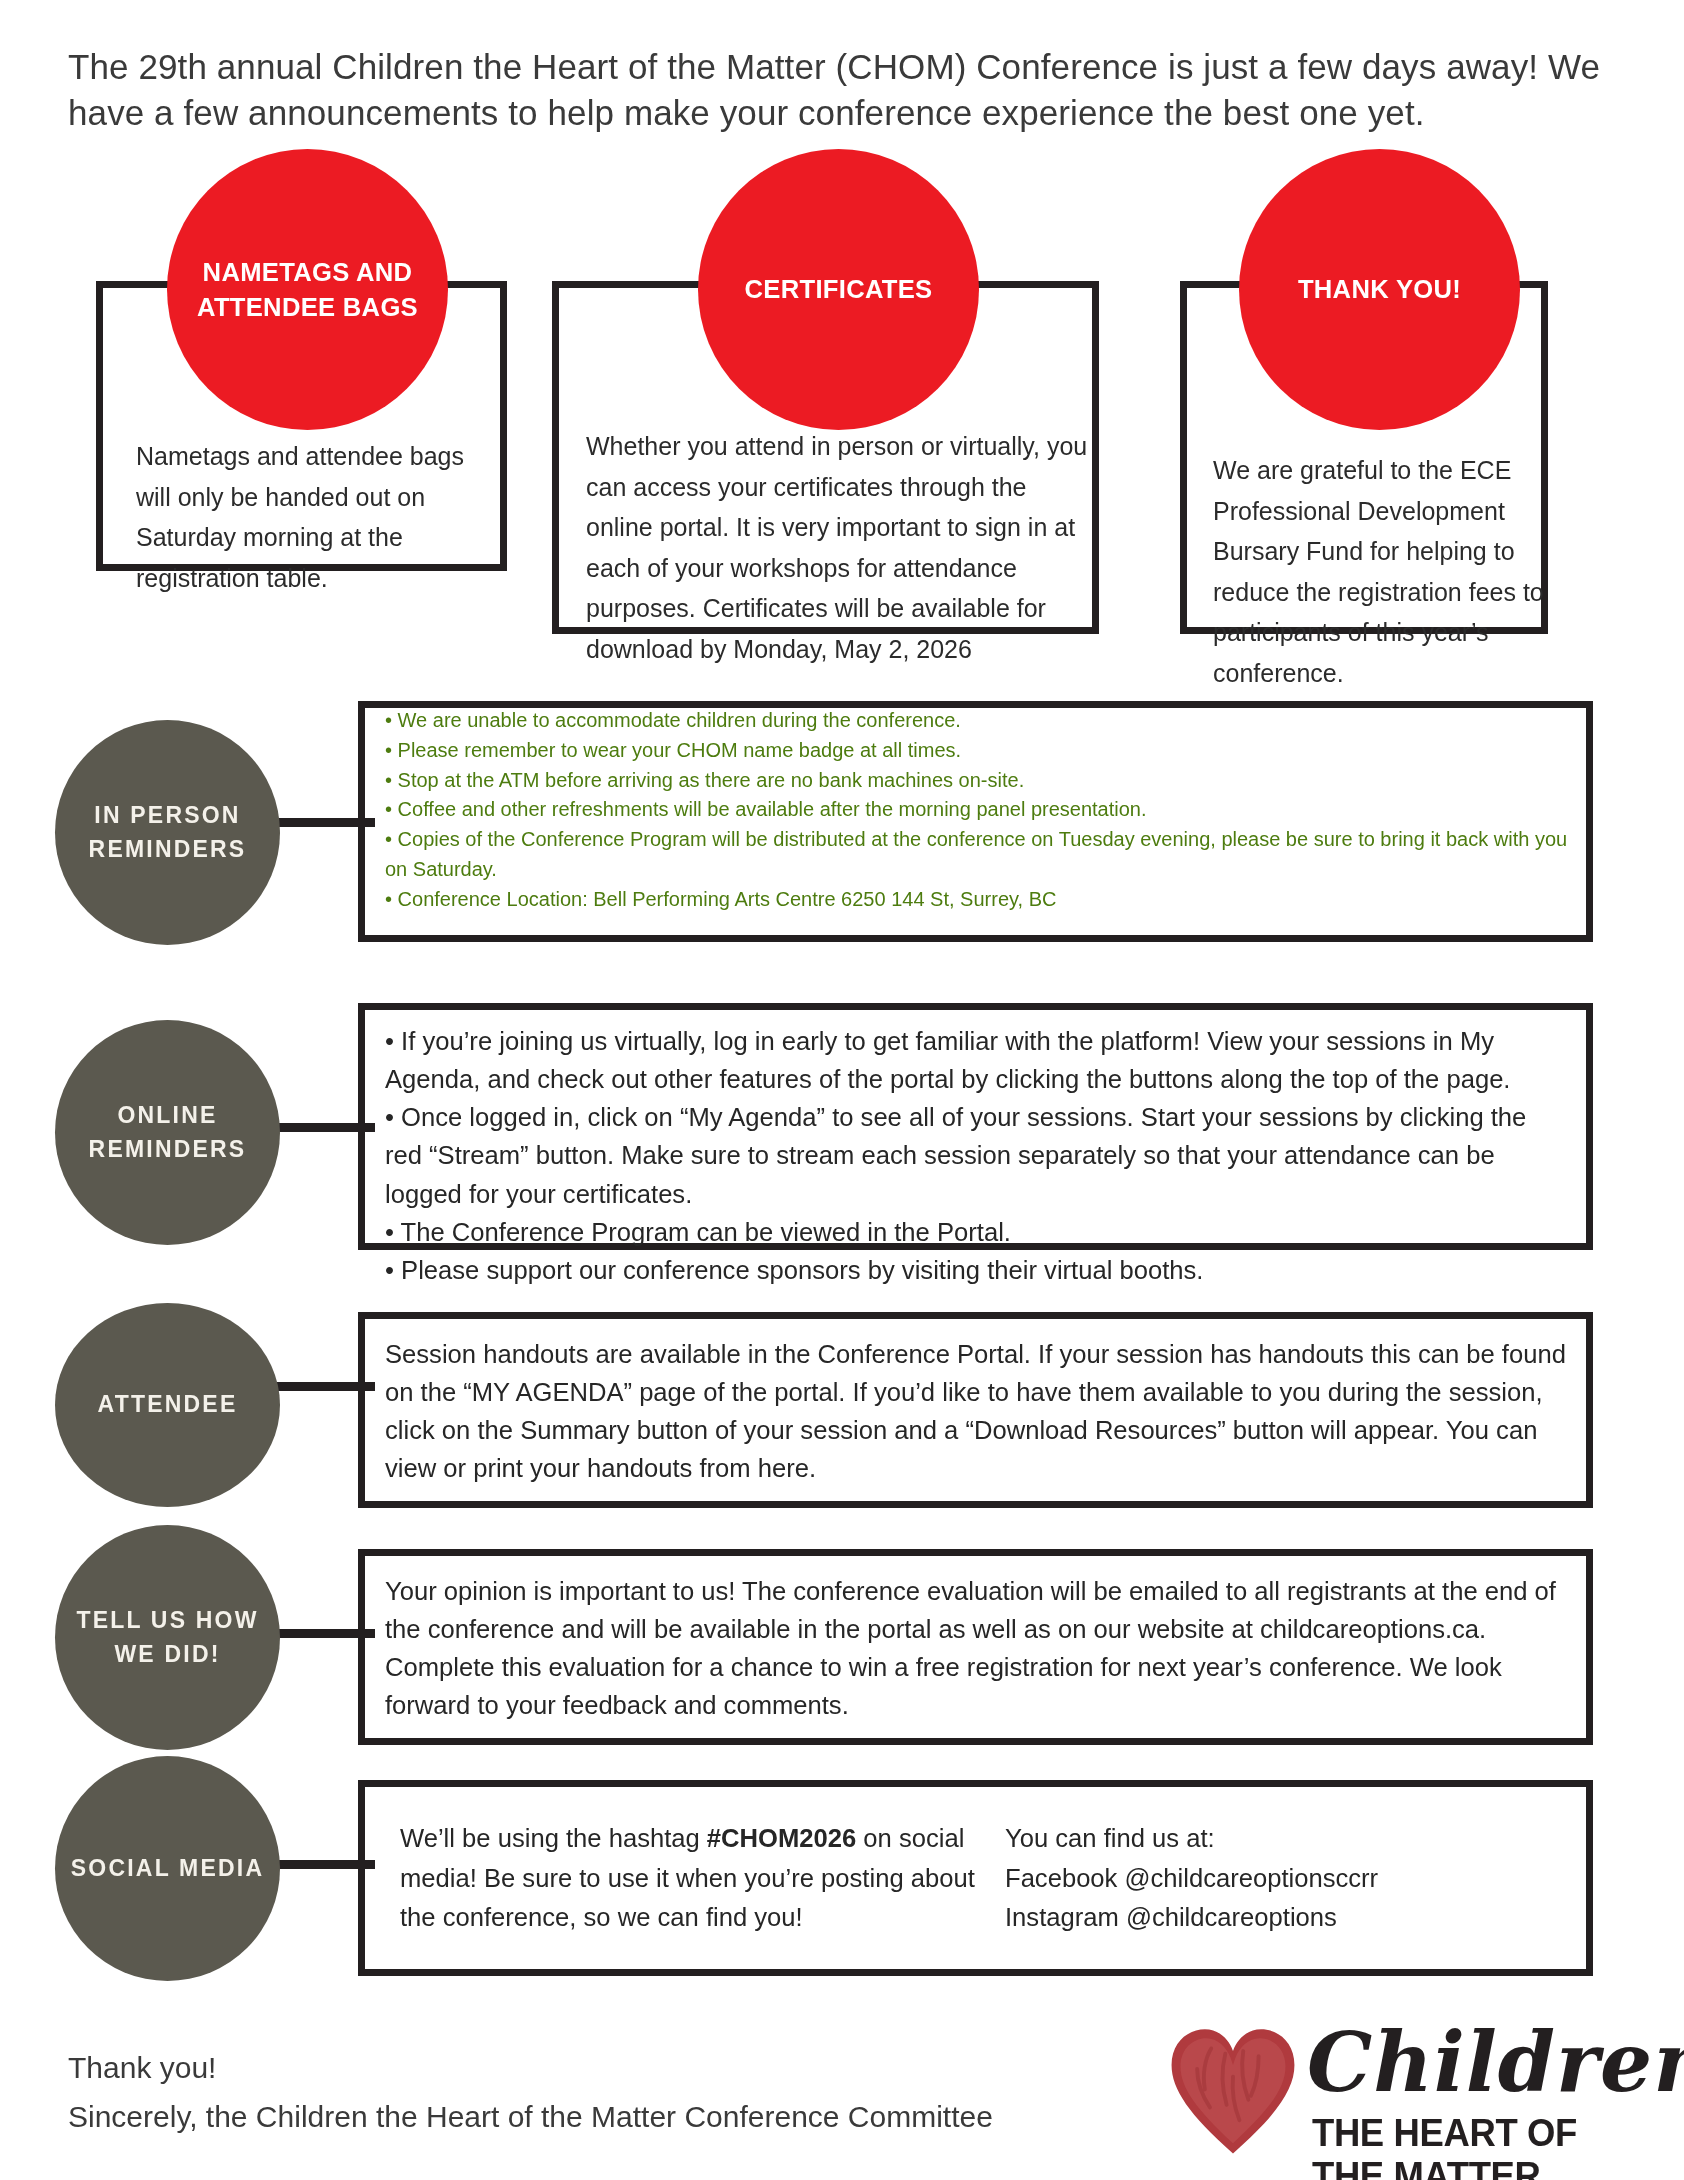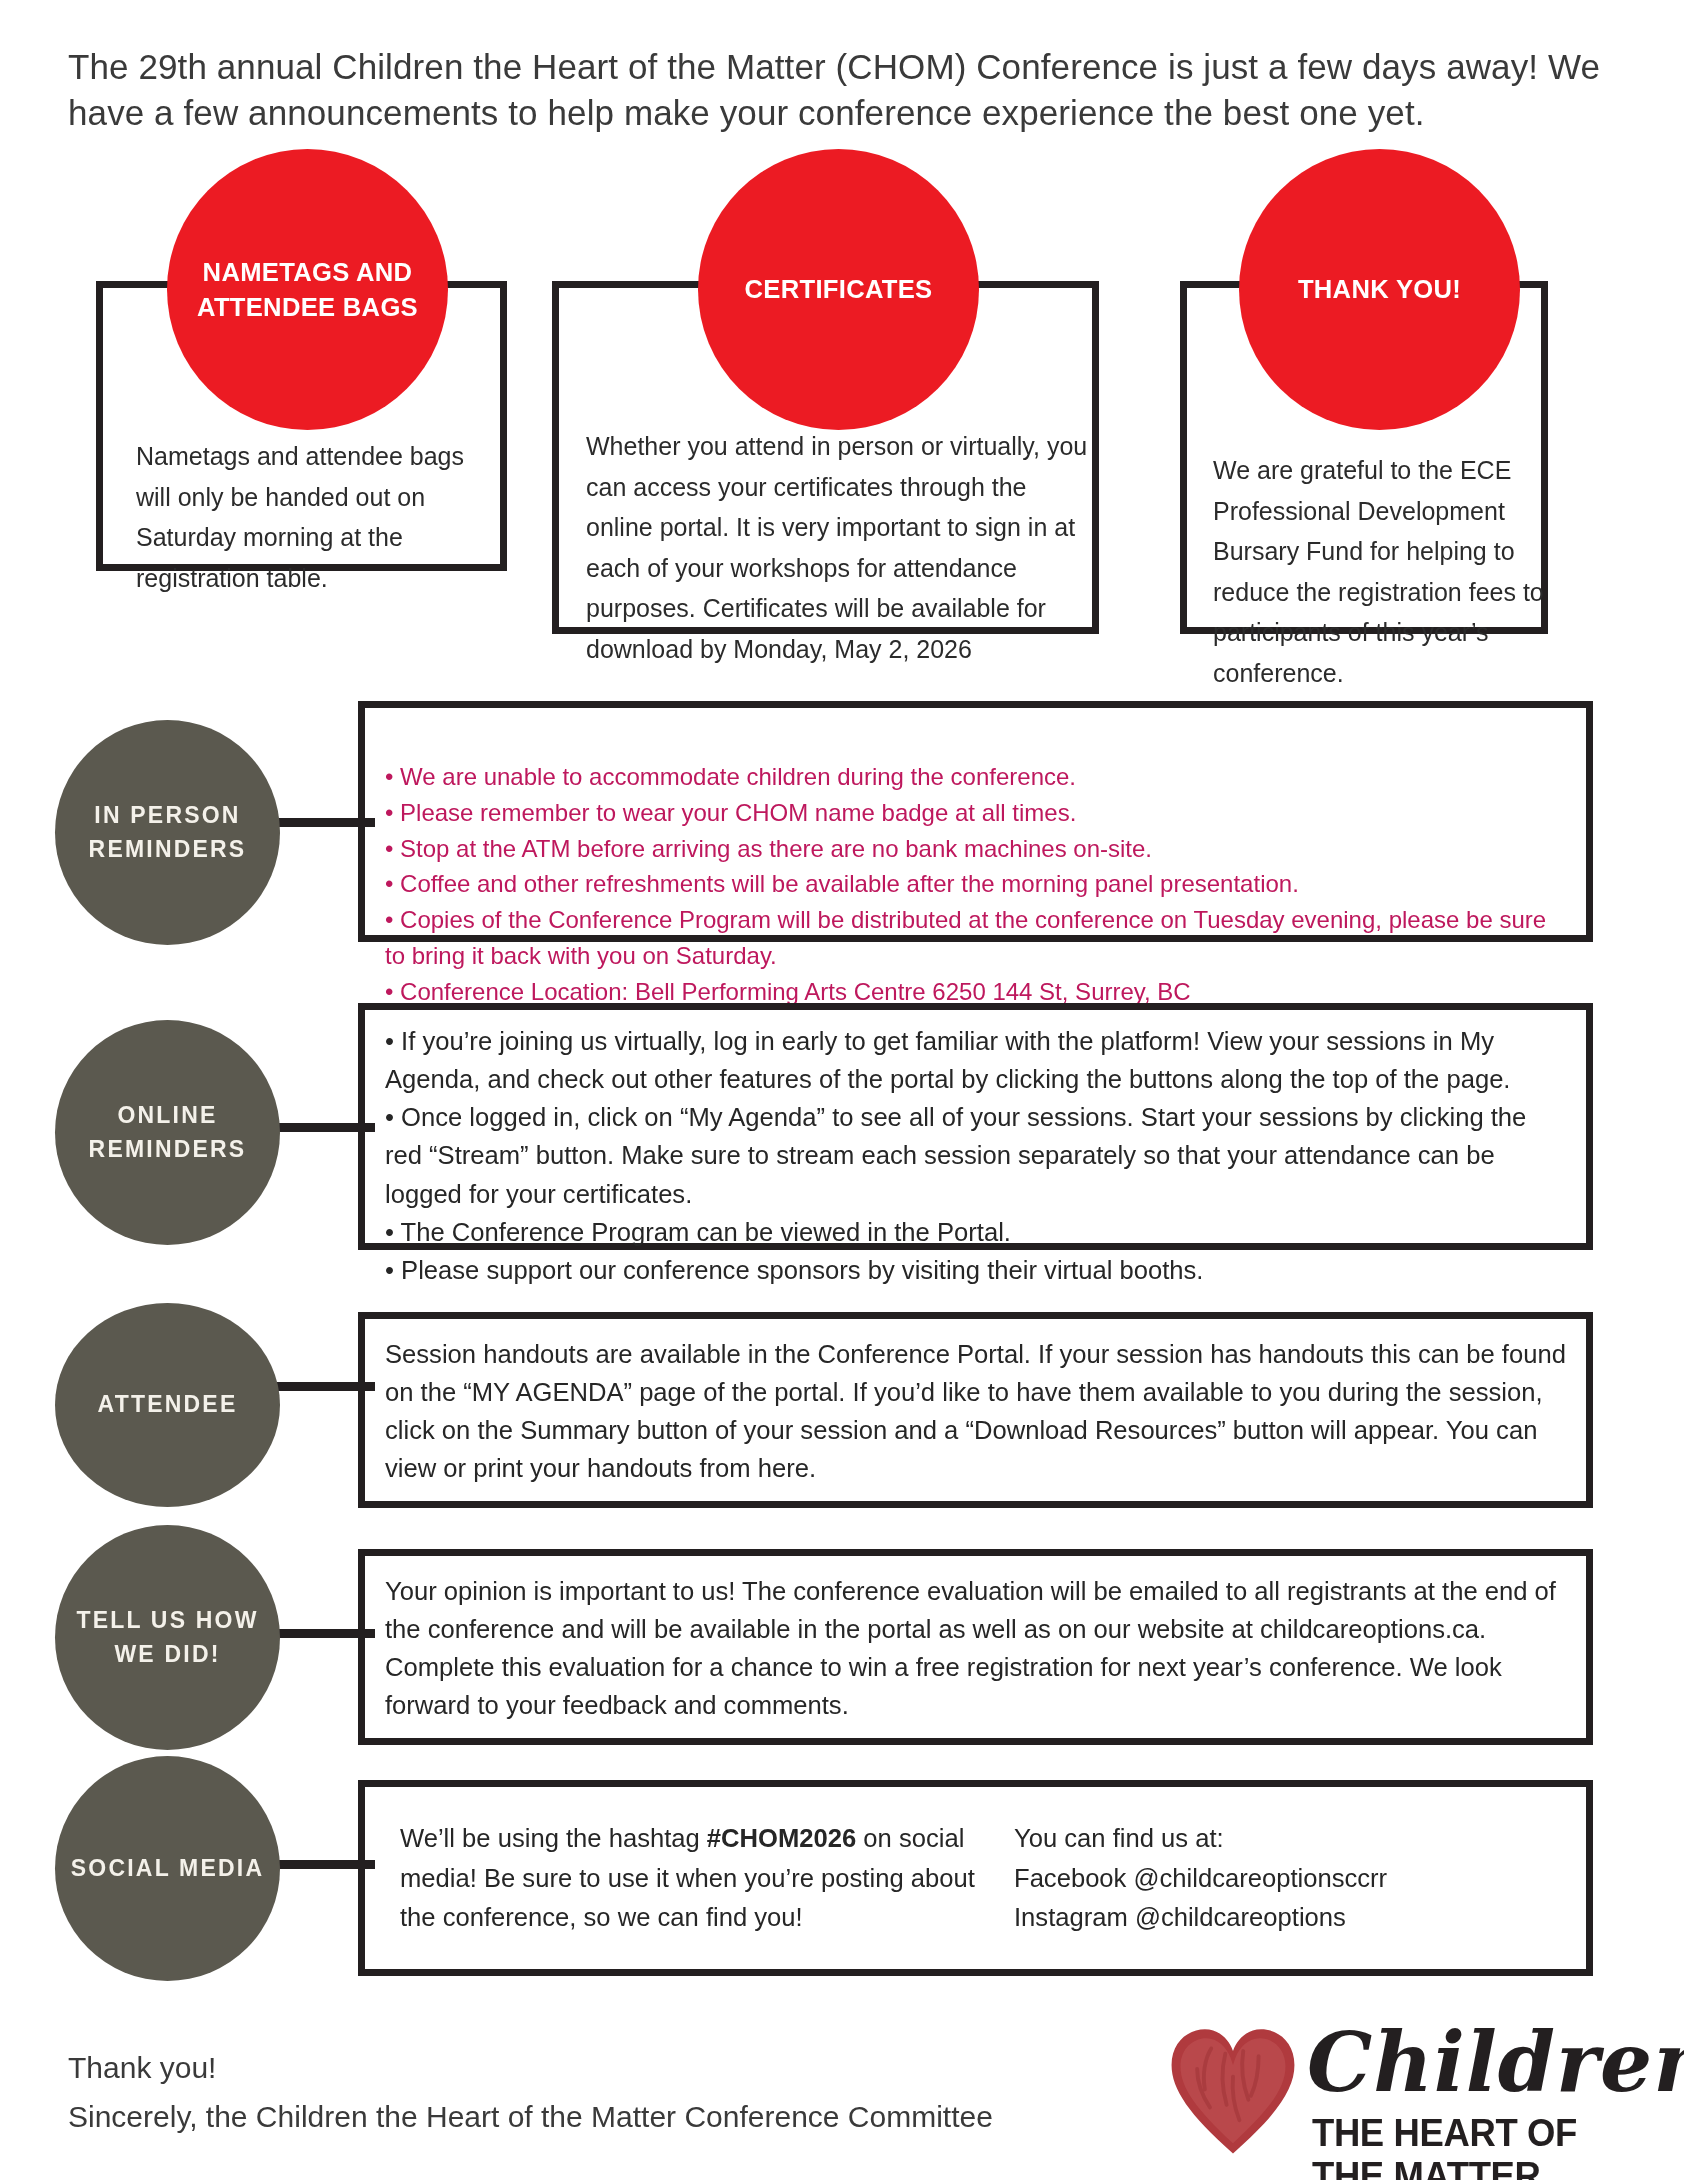--- a/index.html
+++ b/index.html
@@ -94,21 +94,21 @@
     position: absolute;
     height: 9.4px;
     background: #231f20;
     z-index: 3;
   }
 
   
   .sm-cols {
     position: absolute;
     display: flex;
-    gap: 9px;
+    gap: 0;
     font-size: 25.6px;
     line-height: 1.55;
     color: #262626;
   }
   .sm-col-a { width: 605px; }
   .sm-col-b { width: 545px; }
   .sm-col-b div { white-space: nowrap; }
 
   
   .footer-text {
@@ -177,21 +177,21 @@
     <span class="rc-label">CERTIFICATES</span>
   </div>
 
   <div class="card" style="left:1180px; top:281px; width:368px; height:353px;"></div>
   <div class="card-body" style="left:1213px; top:450px; width:341px;">We are grateful to the ECE Professional Development Bursary Fund for helping to reduce the registration fees to participants of this year’s conference.</div>
   <div class="red-circle" style="left:1239px; top:149px; width:281px; height:281px;">
     <span class="rc-label">THANK YOU!</span>
   </div>
 
   <div class="row-box" style="left:358px; top:701px; width:1235px; height:241px;"></div>
-  <div class="inner-wrap" style="position:absolute; left:385px; top:759px; width:1184px; font-size:24px; line-height:1.49; color:#be185d;">
+  <div class="inner-wrap" style="position:absolute; left:385px; top:706px; width:1184px; font-size:20px; line-height:1.49; color:#4d7c0f;">
     <p style="margin:0">• We are unable to accommodate children during the conference.</p>
     <p style="margin:0">• Please remember to wear your CHOM name badge at all times.</p>
     <p style="margin:0">• Stop at the ATM before arriving as there are no bank machines on-site.</p>
     <p style="margin:0">• Coffee and other refreshments will be available after the morning panel presentation.</p>
     <p style="margin:0">• Copies of the Conference Program will be distributed at the conference on Tuesday evening, please be sure to bring it back with you on Saturday.</p>
     <p style="margin:0">• Conference Location: Bell Performing Arts Centre 6250 144 St, Surrey, BC</p>
   </div>
   <div class="connector" style="left:256px; top:818px; width:119px;"></div>
   <div class="dark-circle" style="left:55px; top:720px; width:225px; height:225px;">
     <span>IN PERSON REMINDERS</span>

